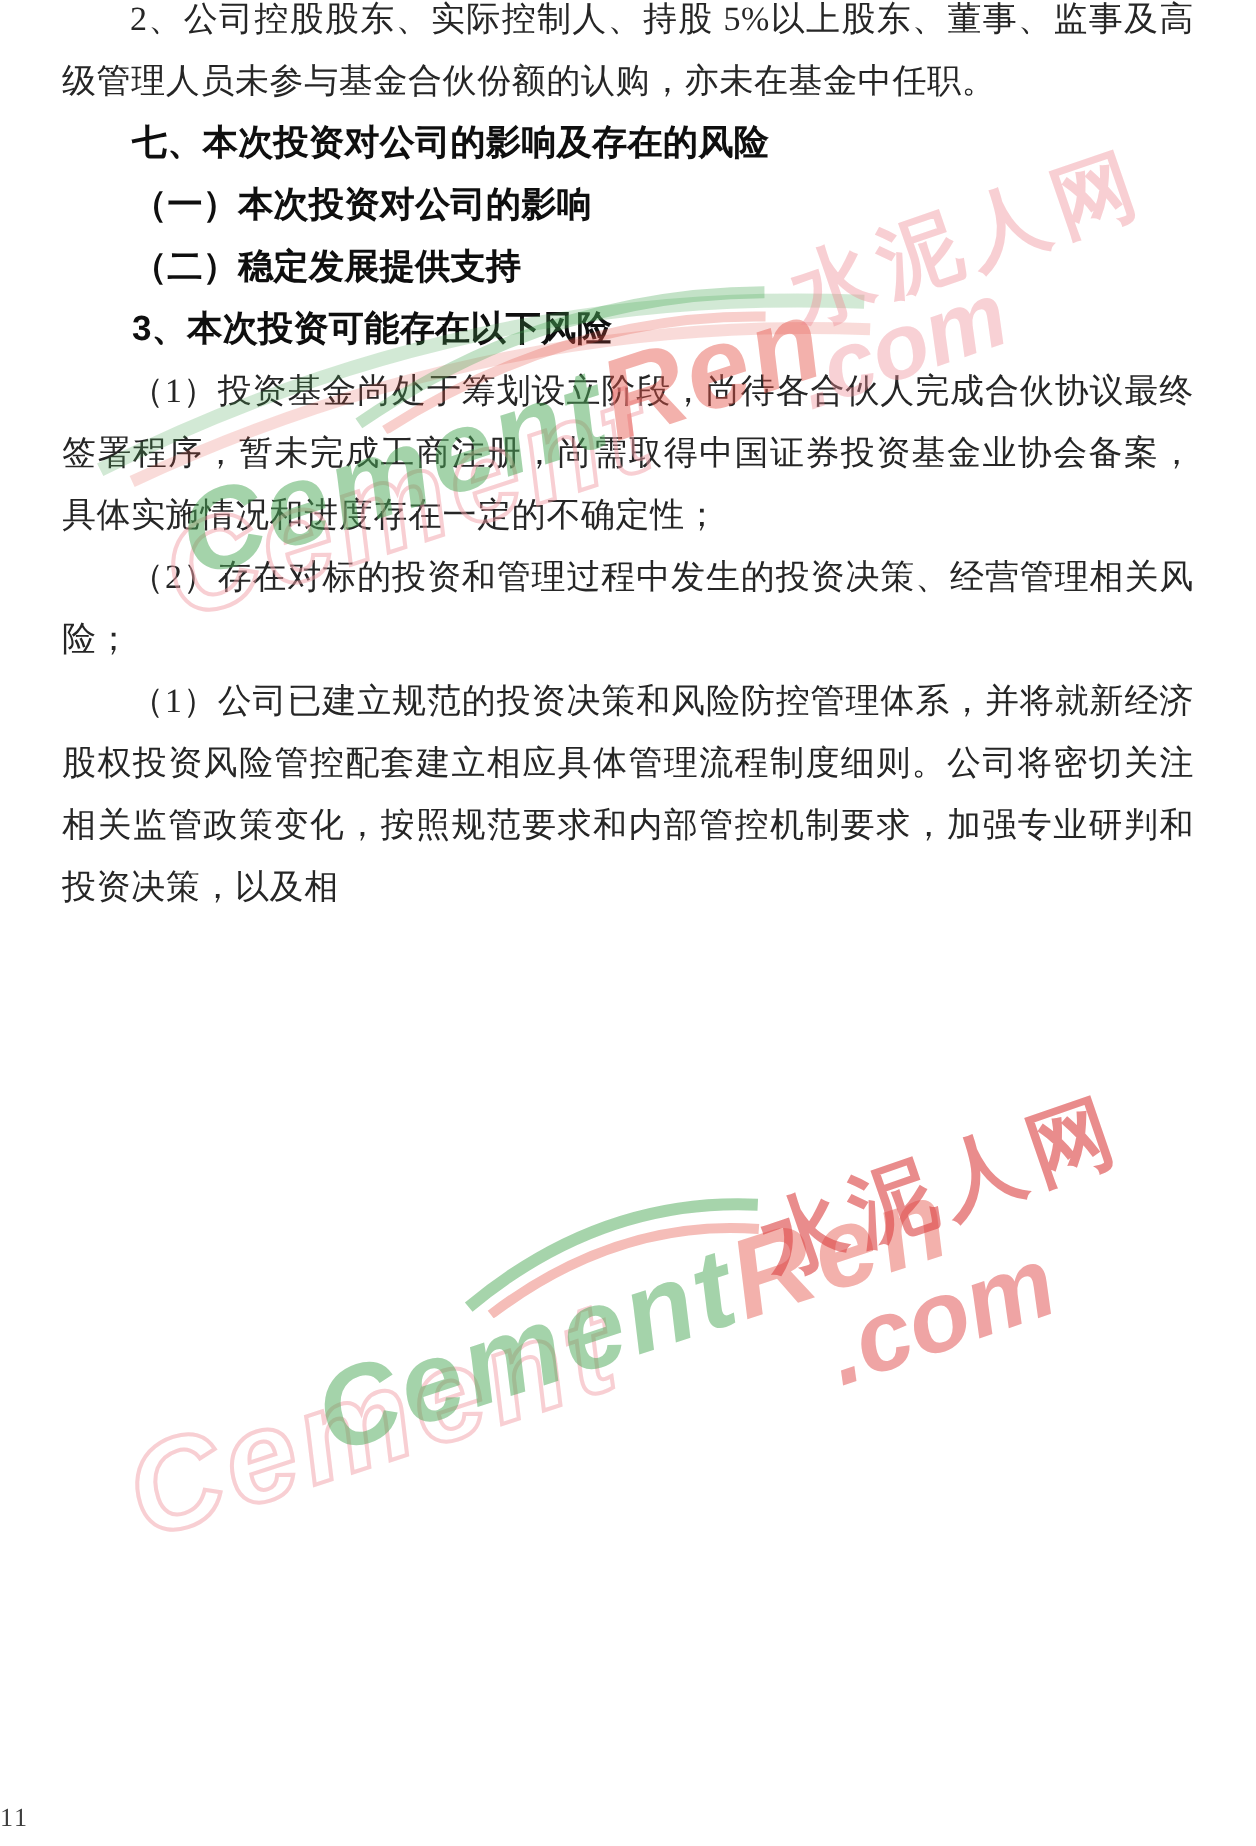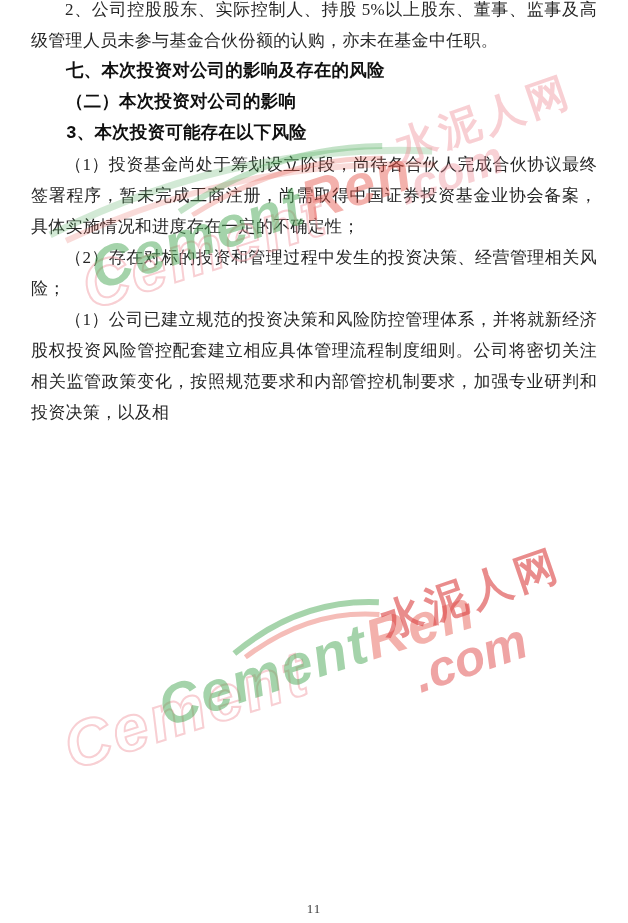--- a/index.html
+++ b/index.html
@@ -24,33 +24,33 @@
     color: #262626;
     letter-spacing: 0.3px;
   }
   .block {
     margin: 0;
     text-indent: 2em;
     text-align: justify;
     text-justify: inter-ideograph;
   }
   .block.heading {
-    font-family: Liberation Mono, monospace;
+    font-family: Liberation Sans, sans-serif;
     font-weight: 700;
     font-size: 17.5px;
     color: #0f0f0f;
     letter-spacing: 0.2px;
   }
   .page-number {
     position: absolute;
     z-index: 1;
     bottom: 6px;
     left: 0;
     width: 100%;
-    text-align: center;
+    text-align: left;
     font-size: 13px;
     color: #3d3d3d;
     letter-spacing: 1px;
   }
 
   
   .watermark {
     position: absolute;
     inset: 0;
     z-index: 2;
@@ -110,21 +110,22 @@
   .wm-b .wm-swoosh--cap { left: 226px; top: 604px; transform: rotate(-12deg); opacity: 0.70; }
 </style>
 </head>
 <body>
 
 <div class="page">
 
   <main class="content">
       <p class="block para">2、公司控股股东、实际控制人、持股 5%以上股东、董事、监事及高级管理人员未参与基金合伙份额的认购，亦未在基金中任职。</p>
       <p class="block heading">七、本次投资对公司的影响及存在的风险</p>
-      <p class="block heading">（二）本次投资对公司的影响</p>
+      <p class="block heading">（一）本次投资对公司的影响</p>
+      <p class="block heading">（二）稳定发展提供支持</p>
       <p class="block heading">3、本次投资可能存在以下风险</p>
       <p class="block para">（1）投资基金尚处于筹划设立阶段，尚待各合伙人完成合伙协议最终签署程序，暂未完成工商注册，尚需取得中国证券投资基金业协会备案，具体实施情况和进度存在一定的不确定性；</p>
       <p class="block para">（2）存在对标的投资和管理过程中发生的投资决策、经营管理相关风险；</p>
       <p class="block para">（1）公司已建立规范的投资决策和风险防控管理体系，并将就新经济股权投资风险管控配套建立相应具体管理流程制度细则。公司将密切关注相关监管政策变化，按照规范要求和内部管控机制要求，加强专业研判和投资决策，以及相</p>
     </main>
 
   <div class="page-number">11</div>
 
   <div class="watermark">
 

